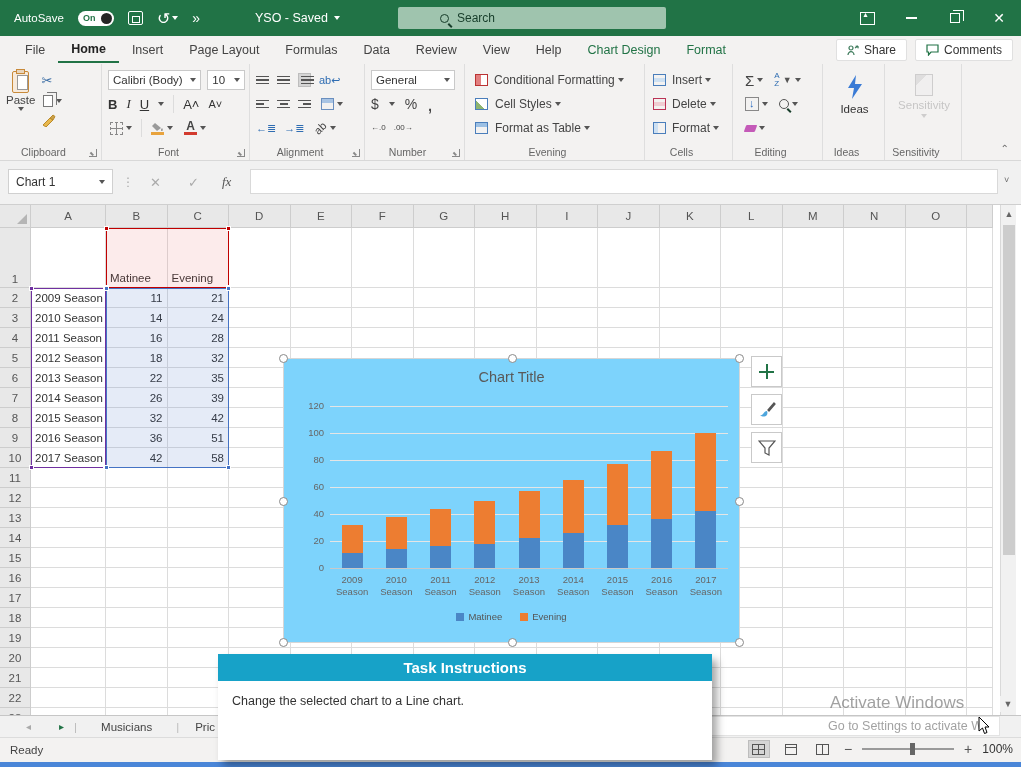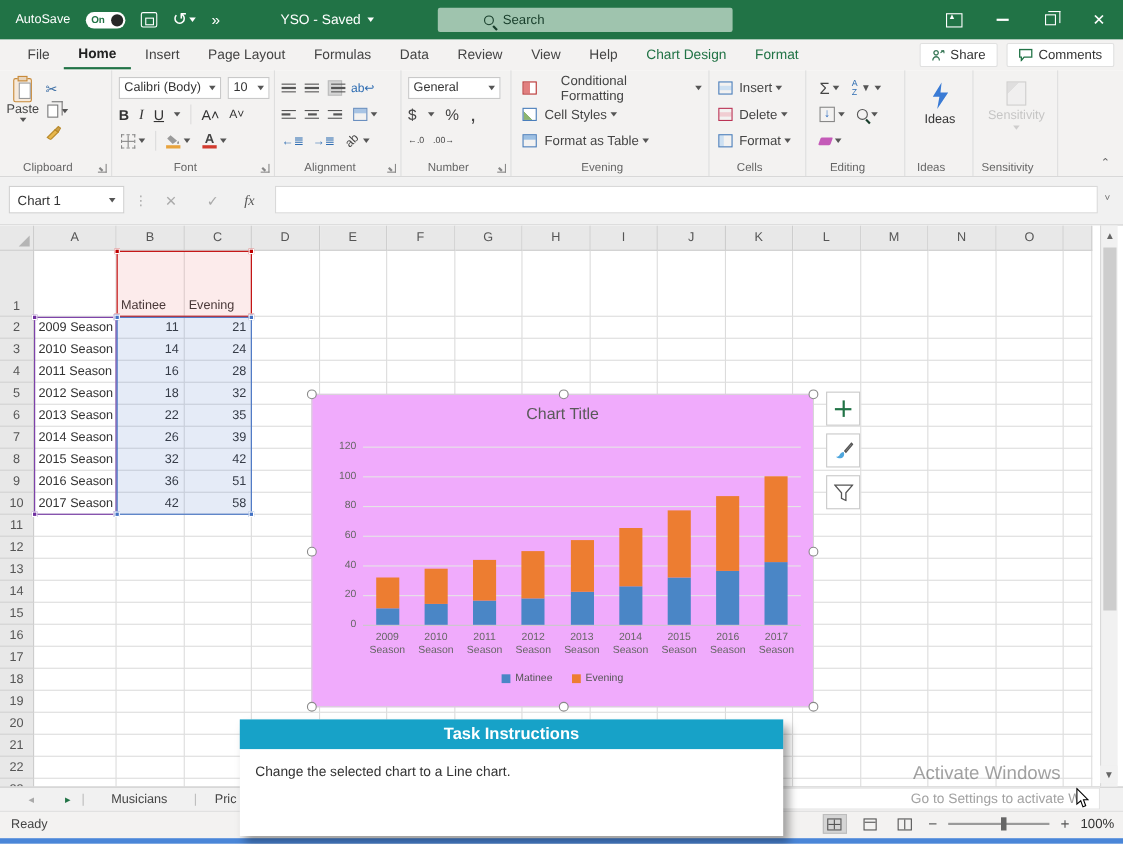--- a/index.html
+++ b/index.html
@@ -92,21 +92,21 @@
   .cell { border-right:1px solid #dcdcdc; border-bottom:1px solid #dcdcdc; font-size:11.5px; color:#333;
     display:flex; align-items:center; padding:0 4px; flex:none; overflow:hidden; white-space:nowrap; }
   .cell.num { justify-content:flex-end; }
   .cell.bottom { align-items:flex-end; padding-bottom:3px; }
   .corner-tri { position:absolute; right:3px; bottom:3px; width:0; height:0;
     border-left:10px solid transparent; border-bottom:10px solid #b5b5b5; }
   .sel-handle { position:absolute; width:5px; height:5px; background:#4472c4; border:1px solid #fff; }
   .sel-handle.red { background:#c00000; } .sel-handle.pur { background:#7030a0; }
 
   
-  #chart { position:absolute; left:283px; top:358px; width:457px; height:285px; background:#f0abfc; border:1px solid #d6d6d6; }
+  #chart { position:absolute; left:283px; top:358px; width:457px; height:285px; background:#7dd3fc; border:1px solid #d6d6d6; }
   #chart-title { position:absolute; left:0; top:10px; width:100%; text-align:center; font-size:14.5px; color:#595959; }
   .gridline { position:absolute; height:1px; background:#e5e5e5; }
   .gridline.zero { background:#c9c9c9; }
   .ytick { position:absolute; width:36px; text-align:right; font-size:9.5px; color:#666; }
   .bar-seg { position:absolute; }
   .xlab { position:absolute; font-size:9.5px; color:#666; text-align:center; line-height:12px; }
   #legend { position:absolute; left:0; width:100%; display:flex; justify-content:center; gap:18px; font-size:9.5px; color:#555; }
   .leg-item { display:flex; align-items:center; gap:4px; }
   .leg-sq { width:8px; height:8px; }
   .handle { position:absolute; width:9px; height:9px; border-radius:50%; background:#fff; border:1.3px solid #8a8a8a; }
@@ -363,21 +363,21 @@
     </div>
     <div class="rrow" style="gap:8px">
       <span class="tinytxt">←.0</span>
       <span class="tinytxt">.00→</span>
     </div>
     <span class="glabel">Number</span>
     <span class="launcher"></span>
   </div>
 
   <div class="rgroup" style="width:180px; padding-left:10px">
-    <div class="rrow" style="gap:20px">
+    <div class="rrow" style="gap:4px">
       <span style="width:13px;height:12px;border:1px solid #b33;background:linear-gradient(90deg,#e27f7f 50%,#fff 50%)"></span>
       <span class="rbtn">
           <span>Conditional Formatting</span>
           <span class="caret"></span>
         </span>
     </div>
     <div class="rrow" style="gap:5px">
       <span style="width:13px;height:12px;border:1px solid #4a7ebb;background:linear-gradient(45deg,#8db46f 40%,#fff 40%)"></span>
       <span class="rbtn">
           <span>Cell Styles</span>

